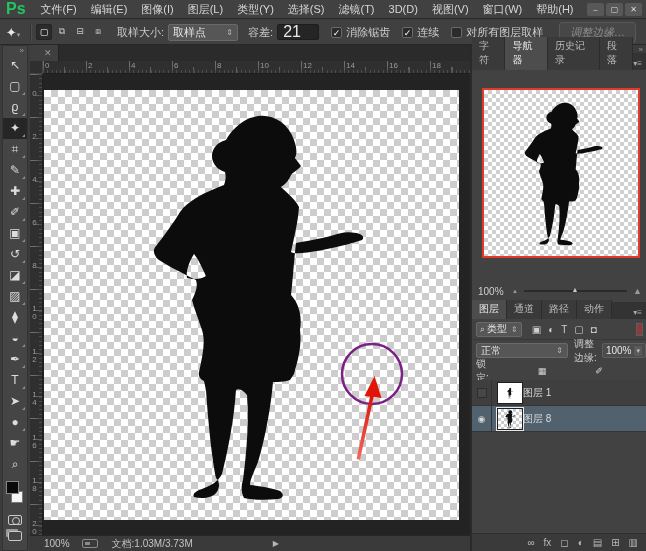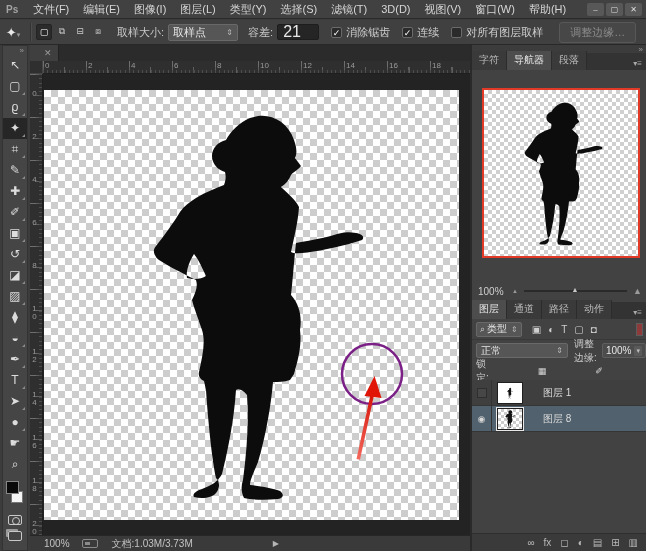--- a/index.html
+++ b/index.html
@@ -1,42 +1,42 @@
 <!DOCTYPE html>
 <html><head>
 <meta charset="utf-8">
 <style>
   html,body{margin:0;padding:0;background:#1a1a1a;}
   *{box-sizing:border-box;font-family:"Liberation Sans","DejaVu Sans",sans-serif;}
   .app{position:relative;width:646px;height:551px;background:#3c3c3c;overflow:hidden;color:#cfcfcf;}
 
   
   .menubar{position:absolute;left:0;top:0;width:646px;height:19px;background:#414141;border-bottom:1px solid #2a2a2a;display:flex;align-items:center;}
-  .pslogo{color:#a3a3a3;font-weight:bold;font-size:10px;padding:0 8px 0 6px;}
+  .pslogo{color:#22c55e;font-weight:bold;font-size:16px;padding:0 8px 0 6px;}
   .menubar .mitem{font-size:11px;color:#d6d6d6;padding:0 7px;line-height:19px;cursor:default;}
   .winctrl{margin-left:auto;display:flex;align-items:center;gap:2px;padding-right:4px;}
   .winctrl span{display:inline-block;width:17px;height:13px;background:#585858;color:#ddd;font-size:8px;line-height:13px;text-align:center;border-radius:2px;}
 
   
   .optionsbar{position:absolute;left:0;top:20px;width:646px;height:25px;background:#404040;border-bottom:1px solid #282828;display:flex;align-items:center;font-size:11px;}
   .opt-tool{width:26px;text-align:center;color:#e8e8e8;font-size:13px;}
   .opt-tool small{font-size:7px;color:#999;}
   .vsep{width:1px;height:18px;background:#333;margin:0 4px;box-shadow:1px 0 0 #4d4d4d;}
   .modebtn{width:16px;height:16px;margin:0 1px;text-align:center;line-height:15px;font-size:9px;color:#c9c9c9;border-radius:2px;}
   .modebtn.active{background:#2b2b2b;border:1px solid #242424;color:#fff;}
   .opt-label{color:#c9c9c9;margin:0 4px 0 10px;}
   .dropdown{background:#565656;border:1px solid #696969;border-radius:2px;height:17px;display:flex;align-items:center;padding:0 4px;color:#e5e5e5;min-width:70px;justify-content:space-between;}
   .dd-glyph{font-size:8px;color:#bbb;margin-left:8px;}
   .numwell{background:#252525;border:1px solid #1d1d1d;border-radius:2px;height:16px;min-width:38px;padding:0 5px;color:#e8e8e8;display:flex;align-items:center;font-size:11px;}
   .numwell input{background:transparent;border:none;color:#e8e8e8;width:30px;font-size:16px;padding:0;outline:none;}
   .chkwrap{display:flex;align-items:center;margin-left:12px;}
   .chk{width:11px;height:11px;background:#2b2b2b;border:1px solid #6a6a6a;border-radius:2px;margin-right:4px;color:#fff;font-size:9px;line-height:10px;text-align:center;}
   .chk .mark{visibility:hidden;}
   .chk.on .mark{visibility:visible;}
-  .refine{margin-left:16px;background:#474747;border:1px solid #585858;border-radius:3px;color:#8b8b8b;font-size:11px;padding:2px 10px;}
+  .refine{margin-left:16px;background:#474747;border:1px solid #585858;border-radius:3px;color:#8b8b8b;font-size:11px;padding:2px 10px;font-style:italic;}
 
   
   .toolcol{position:absolute;left:0;top:45px;width:30px;height:506px;background:#3c3c3c;}
   .toolpanel{position:absolute;left:2px;top:0;width:26px;height:506px;background:#454545;border:1px solid #333;}
   .tool-collapse{display:block;text-align:right;color:#9a9a9a;font-size:8px;padding:1px 3px 0 0;height:9px;line-height:8px;}
   .tool{width:24px;height:21px;text-align:center;color:#dcdcdc;font-size:12px;line-height:21px;position:relative;}
   .tool.active{background:#262626;}
   .tool .fly{position:absolute;right:2px;bottom:2px;width:0;height:0;border-left:3px solid transparent;border-bottom:3px solid #8a8a8a;}
   .swatches{position:relative;width:24px;height:30px;margin-top:4px;}
   .sw-bg{position:absolute;left:8px;top:12px;width:12px;height:12px;background:#f5f5f5;border:1px solid #777;}
@@ -113,21 +113,21 @@
   .layerlist{position:absolute;left:0;top:78px;width:174px;height:52px;}
   .lrow{position:absolute;left:0;width:174px;height:26px;display:flex;align-items:center;background:#3f3f3f;border-bottom:1px solid #353535;}
   .lrow.selected{background:#51616d;}
   .eyewell{width:20px;height:26px;border-right:1px solid #333;display:flex;align-items:center;justify-content:center;color:#d8d8d8;font-size:9px;}
   .eyewell .eyeg{visibility:hidden;}
   .eyewell.on .eyeg{visibility:visible;}
   .eyewell .emptybox{width:10px;height:10px;border:1px solid #2e2e2e;background:#474747;position:absolute;visibility:visible;}
   .lthumb{width:26px;height:22px;margin-left:5px;border:1px solid #1f1f1f;background:#fff;position:relative;overflow:hidden;}
   .lthumb.checker{background-image:linear-gradient(45deg,#cdcdcd 25%,transparent 25%,transparent 75%,#cdcdcd 75%),linear-gradient(45deg,#cdcdcd 25%,transparent 25%,transparent 75%,#cdcdcd 75%);background-size:6px 6px;background-position:0 0,3px 3px;}
   .lthumb.sel{outline:1px solid #e8e8e8;}
-  .lname{margin-left:20px;font-size:10px;color:#dcdcdc;}
+  .lname{margin-left:0;font-size:10px;color:#dcdcdc;}
   .layerbottom{position:absolute;left:0;bottom:0;width:174px;height:18px;background:#3a3a3a;border-top:1px solid #2e2e2e;display:flex;align-items:center;justify-content:flex-end;gap:9px;padding-right:8px;font-size:10px;color:#b9b9b9;}
   .layerbottom span{line-height:18px;}
 </style>
 </head>
 <body>
 
 <div class="app">
 
   <div class="menubar">
     <span class="pslogo">Ps</span>
@@ -322,20 +322,21 @@
     </div>
   </div>
 
   <div class="rightcol">
     <div class="rc-head">
       <span class="collapse2">»</span>
     </div>
     <div class="ptabs toptabs">
       <span class="ptab">字符</span>
       <span class="ptab active">导航器</span>
+      <span class="ptab">历史记录</span>
       <span class="ptab">段落</span>
       <span class="pmenu">▾≡</span>
     </div>
     <div class="navpanel">
       <div class="navthumb">
         <svg width="154" height="166" viewBox="0 0 415 430" preserveAspectRatio="xMidYMid meet">
           <use href="#figpath" xlink:href="#figpath" fill="#0c0c0c"></use>
         </svg>
       </div>
       <div class="navzoomrow">

